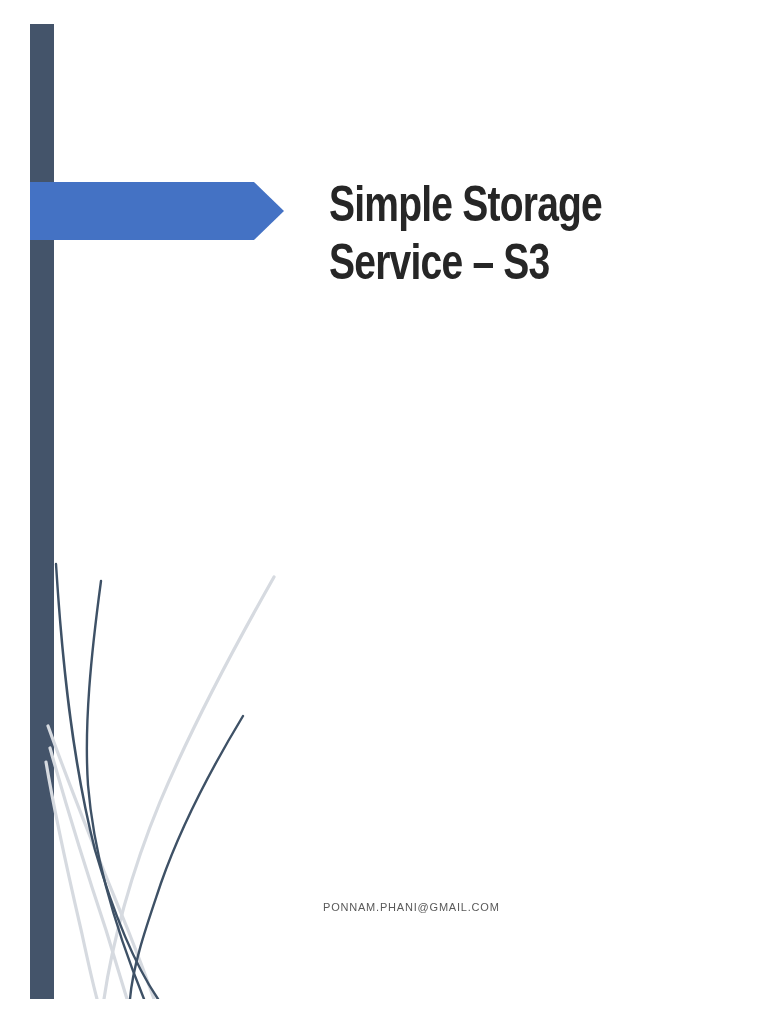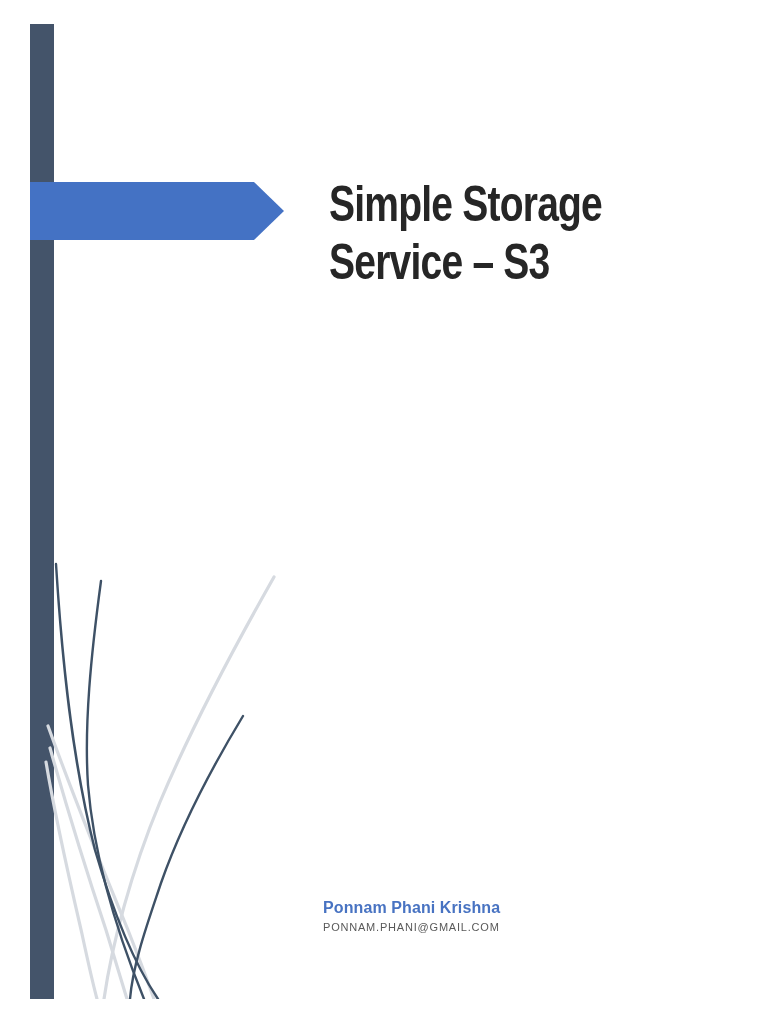--- a/index.html
+++ b/index.html
@@ -89,17 +89,16 @@
   </svg>
 
   <div class="arrow-banner"></div>
 
   <h1 class="title">
     <span class="line">Simple Storage</span>
     <span class="line">Service – S3</span>
   </h1>
 
   <div class="author-block">
-    <div class="author-name">Ponnam Phani Krishna</div>
     <div class="author-email">PONNAM.PHANI@GMAIL.COM</div>
   </div>
 
 </div>
 
 </body></html>

